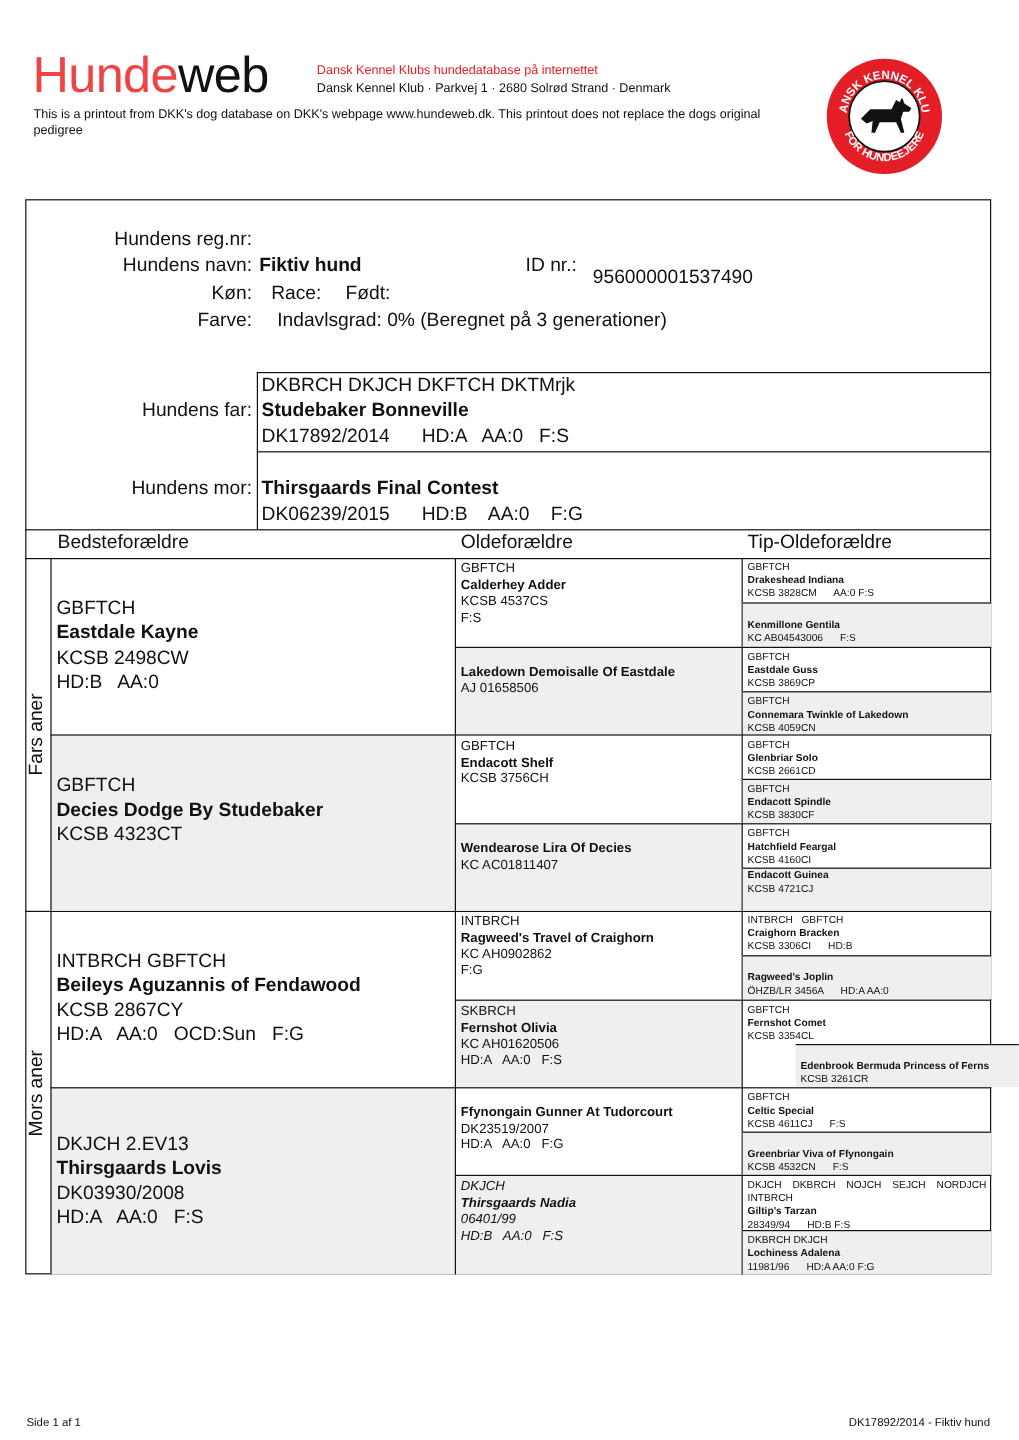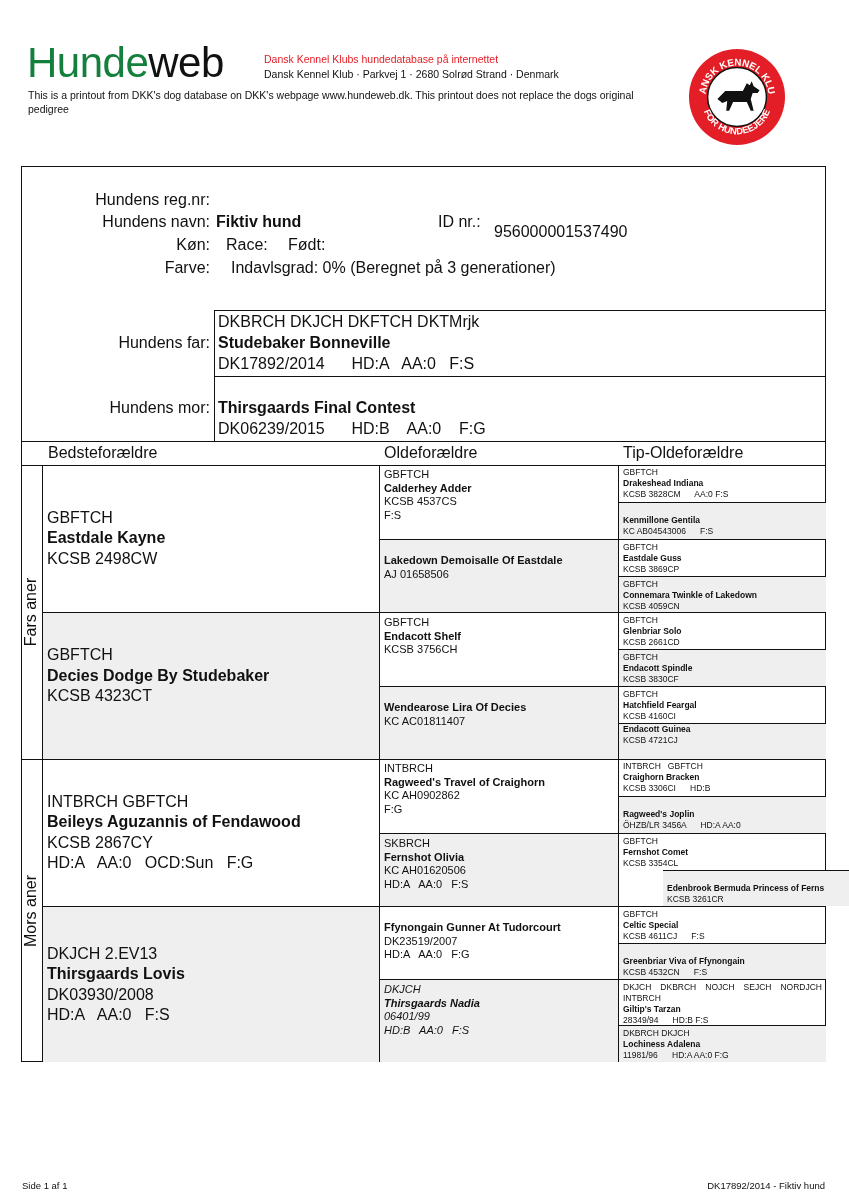--- a/index.html
+++ b/index.html
@@ -1,18 +1,18 @@
 <!DOCTYPE html>
 <html><head>
 <meta charset="utf-8">
 <style>
   html, body { margin:0; padding:0; background:#fff; }
   body { width:849px; height:1200px; position:relative; font-family:"Liberation Sans", sans-serif; color:#111; overflow:hidden; }
   .logo { position:absolute; left:27px; top:42px; font-size:42px; line-height:42px; letter-spacing:-0.5px; }
-  .logo .red { color:#15803d; }
+  .logo .red { color:#ef4444; }
   .logo .blk { color:#111; }
   .tagline { position:absolute; left:264px; top:52px; font-size:10.5px; line-height:15px; }
   .tagline .t1 { color:#e41e26; }
   .intro { position:absolute; left:28px; top:88px; width:640px; font-size:10.5px; line-height:14px; }
   .badge { position:absolute; left:688px; top:48px; width:98px; height:98px; }
   .frame { position:absolute; left:21px; top:166px; width:805px; height:896px; border:1.5px solid #111; box-sizing:border-box; }
   .abs { position:absolute; }
   .info { font-size:16px; line-height:23px; }
   .lbl { position:absolute; text-align:right; }
   .b { font-weight:bold; }
@@ -94,20 +94,21 @@
   </div>
 <div class="side" style="top:759px; height:303px;">
     <span>Mors aner</span>
   </div>
 <div class="hline" style="left:21px; top:759px; width:805px;"></div>
 
 <div class="cell g1" style="left:42px; top:465px; width:338px; height:147px; border-left:1.5px solid #111; border-right:1.5px solid #111;">
   <div>GBFTCH</div>
   <div class="b">Eastdale Kayne</div>
   <div>KCSB 2498CW</div>
+  <div style="white-space:pre">HD:B   AA:0</div>
 </div>
 <div class="cell g1 shade" style="left:42px; top:612px; width:338px; height:147px; border-left:1.5px solid #111; border-right:1.5px solid #111; border-top:1.5px solid #111;">
   <div>GBFTCH</div>
   <div class="b">Decies Dodge By Studebaker</div>
   <div>KCSB 4323CT</div>
   <div style="height:20px"></div>
 </div>
 <div class="cell g1" style="left:42px; top:759px; width:338px; height:147px; border-left:1.5px solid #111; border-right:1.5px solid #111;">
   <div>INTBRCH   GBFTCH</div>
   <div class="b">Beileys Aguzannis of Fendawood</div>

